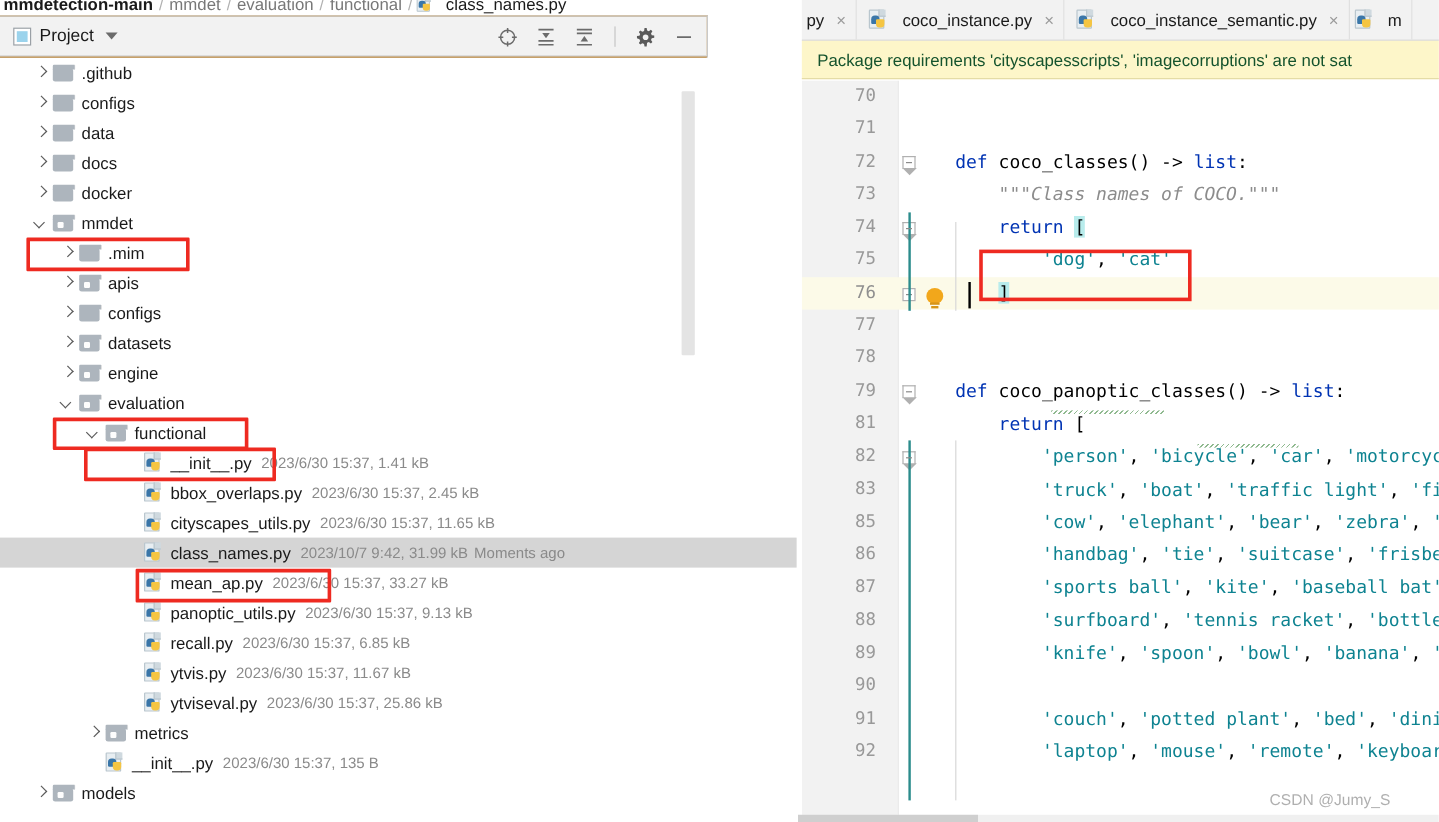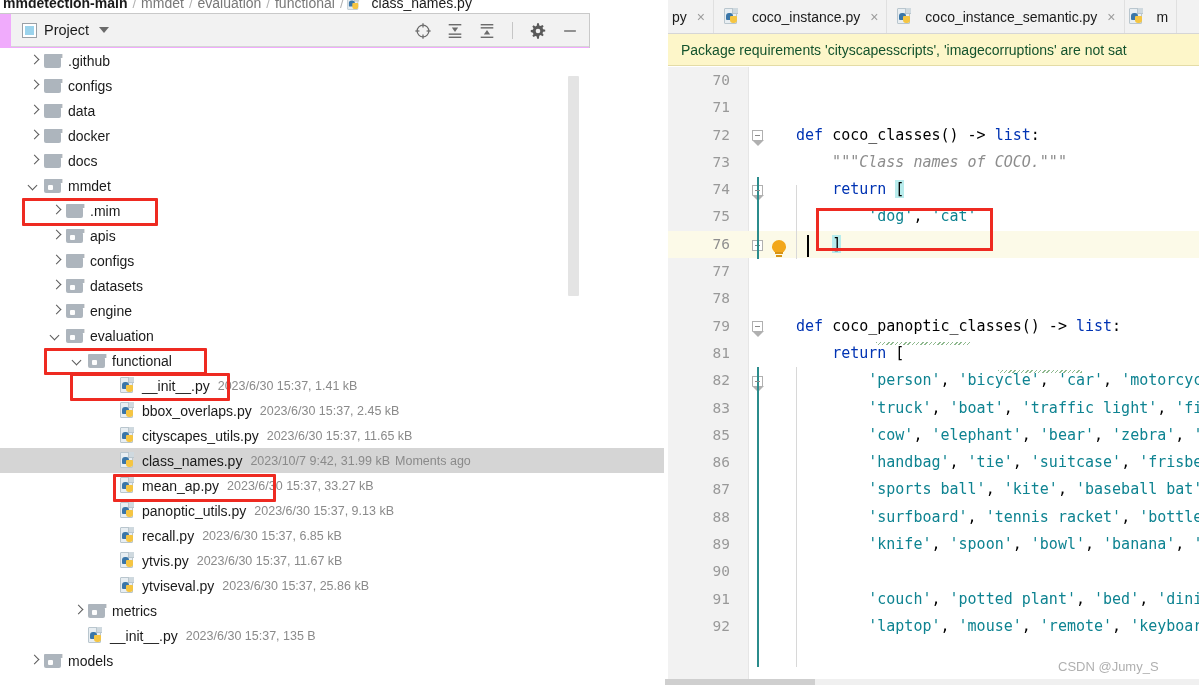--- a/index.html
+++ b/index.html
@@ -20,24 +20,23 @@
     font-size: 14px; white-space: nowrap;
   }
   .crumb { color: #787878; padding: 0 3px; }
   .crumb.bold { color: #1a1a1a; font-weight: bold; }
   .crumb-sep { color: #b0b0b0; font-size: 13px; padding: 0 2px; }
   .crumb-file { color: #1a1a1a; display: flex; align-items: center; gap: 4px; }
 
   
   .project-panel {
     position: absolute; left: 0; top: 13px; width: 590px; height: 672px;
-    background: #f0abfc;
+    background: #a16207;
     border-top: 1px solid #c9c9c9;
     border-right: 1px solid #c9c9c9;
-    padding-left: 11px;
   }
   .panel-header {
     position: relative; height: 33px; width: 100%;
     background: #f2f2f2;
     display: flex; align-items: center;
     border-bottom: 1px solid #d6d6d6;
   }
   .panel-title-wrap { display: flex; align-items: center; gap: 7px; padding-left: 11px; }
   .proj-icon {
     width: 15px; height: 15px;
@@ -361,29 +360,29 @@
             <span class="body"></span>
           </span>
           <span class="name">data</span>
         </div>
         <div class="row ind1">
           <span class="arrow right"></span>
           <span class="folder-ico">
             <span class="tab"></span>
             <span class="body"></span>
           </span>
+          <span class="name">docs</span>
+        </div>
+        <div class="row ind1">
+          <span class="arrow right"></span>
+          <span class="folder-ico">
+            <span class="tab"></span>
+            <span class="body"></span>
+          </span>
           <span class="name">docker</span>
-        </div>
-        <div class="row ind1">
-          <span class="arrow right"></span>
-          <span class="folder-ico">
-            <span class="tab"></span>
-            <span class="body"></span>
-          </span>
-          <span class="name">docs</span>
         </div>
         <div class="row ind1">
           <span class="arrow down"></span>
           <span class="folder-ico pkg">
             <span class="tab"></span>
             <span class="body"></span>
             <span class="dot"></span>
           </span>
           <span class="name">mmdet</span>
         </div>

